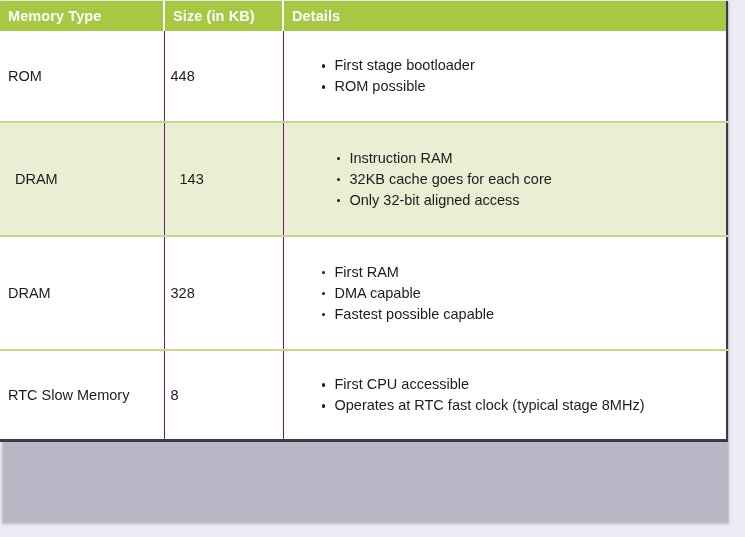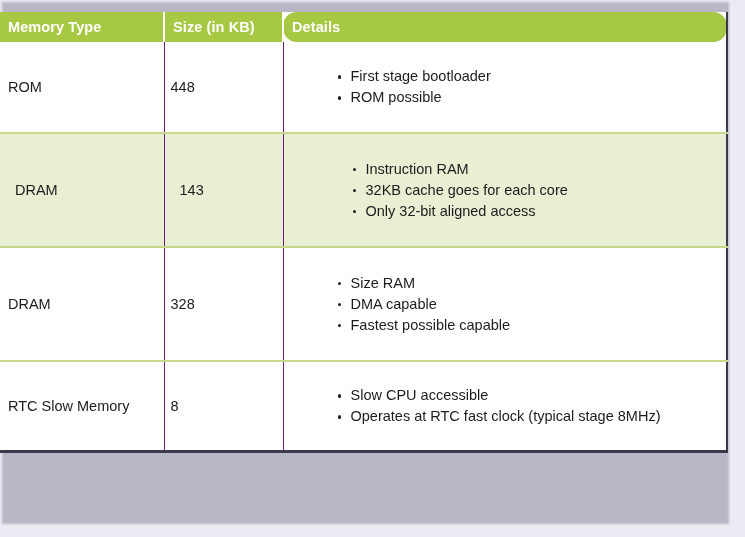--- a/index.html
+++ b/index.html
@@ -36,21 +36,21 @@
     top: 2px;
     width: 727px;
     height: 522px;
     background: #b9b7c6;
     filter: blur(1px);
   }
 
   table.memtable {
     position: absolute;
     left: 0px;
-    top: 12px;
+    top: 1px;
     width: 727px;
     border-collapse: collapse;
     table-layout: fixed;
     background: #ffffff;
     border-right: 2px solid #3a3a4a;
     border-bottom: 3px solid #3a3a4a;
   }
 
   col.c-type    { width: 164px; }
   col.c-size    { width: 119px; }
@@ -61,21 +61,21 @@
     color: #ffffff;
     font-size: 14.5px;
     font-weight: bold;
     text-align: left;
     padding: 5px 0 6px 8px;
     height: 19px;
     vertical-align: middle;
     border-right: 2px solid #ffffff;
     letter-spacing: 0.1px;
   }
-  thead th.last { border-right: none; border-radius: 14px; }
+  thead th.last { border-right: none; }
 
   tbody td {
     font-size: 14.5px;
     color: #1c1c1c;
     vertical-align: middle;
     padding: 0 0 0 8px;
     border-right: 1px solid #701a75;
     border-bottom: 2px solid #c6d98a;
   }
   tbody td.details {
@@ -89,21 +89,21 @@
   tbody tr.plain td {
     background: #ffffff;
   }
   tbody tr.lastrow td {
     border-bottom: none;
   }
 
   td.size-cell { padding-left: 6px; }
 
   ul.bullets {
-    margin: 16px;
+    margin: 0;
     padding: 0 0 0 37px;
     list-style: none;
   }
   ul.bullets li {
     position: relative;
     font-size: 14.5px;
     line-height: 21px;
     color: #1c1c1c;
     padding-left: 14px;
     white-space: nowrap;
@@ -169,34 +169,34 @@
             <li>Only 32-bit aligned access</li>
           </ul>
         </td>
       </tr>
 
       <tr class="plain r2">
         <td>DRAM</td>
         <td class="size-cell">328</td>
         <td class="details">
           <ul class="bullets">
-            <li>Size RAM</li>
+            <li>First RAM</li>
             <li>DMA capable</li>
             <li>Fastest possible capable</li>
           </ul>
         </td>
       </tr>
 
 
       <tr class="plain r4 lastrow">
         <td>RTC Slow Memory</td>
         <td class="size-cell">8</td>
         <td class="details">
           <ul class="bullets">
-            <li>Slow CPU accessible</li>
+            <li>First CPU accessible</li>
             <li>Operates at RTC fast clock (typical stage 8MHz)</li>
           </ul>
         </td>
       </tr>
 
     </tbody>
   </table>
 </div>
 
 </body></html>

